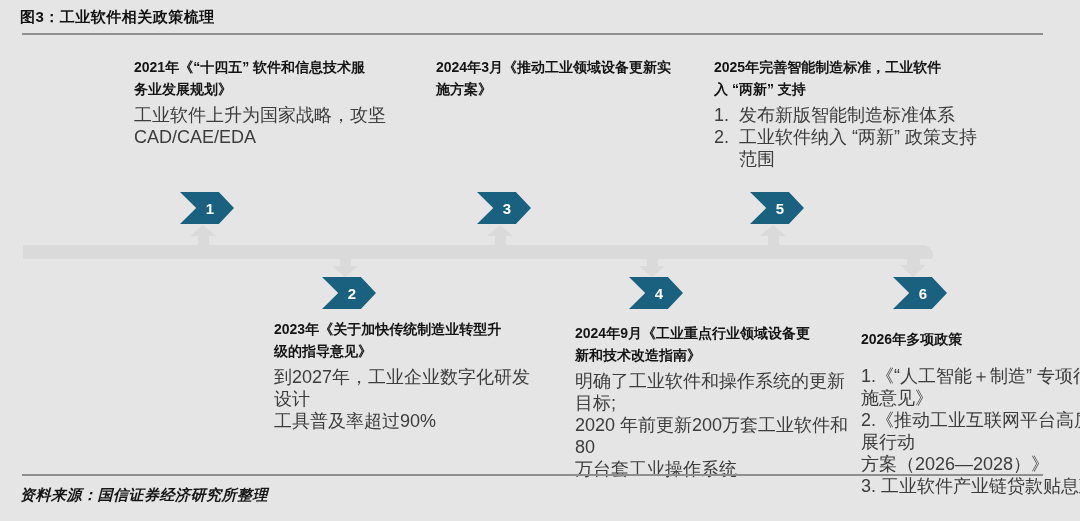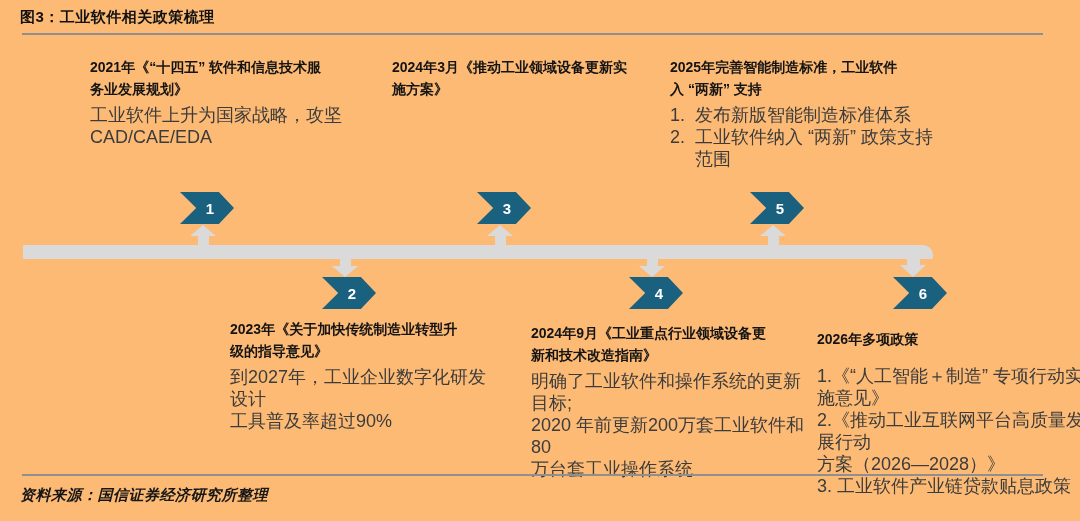--- a/index.html
+++ b/index.html
@@ -3,21 +3,21 @@
 <meta charset="utf-8">
 <style>
   * { margin: 0; padding: 0; box-sizing: border-box; }
   html, body { background: #ffffff; }
   body { font-family: "Liberation Sans", sans-serif; }
 
   .canvas {
     position: relative;
     width: 1080px;
     height: 521px;
-    background: #fdba74;
+    background: #e5e5e5;
     overflow: hidden;
   }
 
   
   .fig-title {
     position: absolute;
     left: 20px; top: 8px;
     font-size: 15px;
     font-weight: 700;
     color: #111111;
@@ -36,21 +36,21 @@
     position: absolute;
     left: 20px; top: 486px;
     font-size: 15px;
     font-weight: 600;
     color: #161616;
     letter-spacing: 0.5px;
     font-style: italic;
   }
 
   
-  .tb { position: absolute; }
+  .tb { position: absolute; margin-left: 44px; }
   .tb-title {
     font-size: 14px;
     font-weight: 700;
     color: #141414;
     line-height: 22px;
     white-space: pre-wrap;
   }
   .tb-body {
     font-size: 18px;
     color: #3c3c3c;

